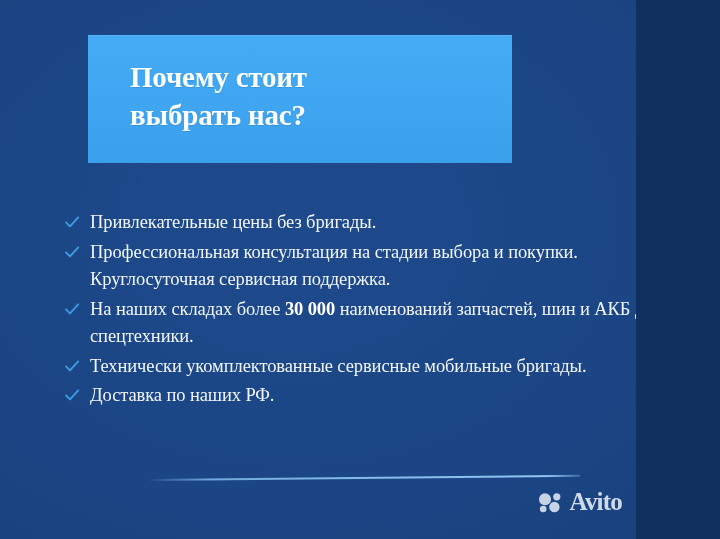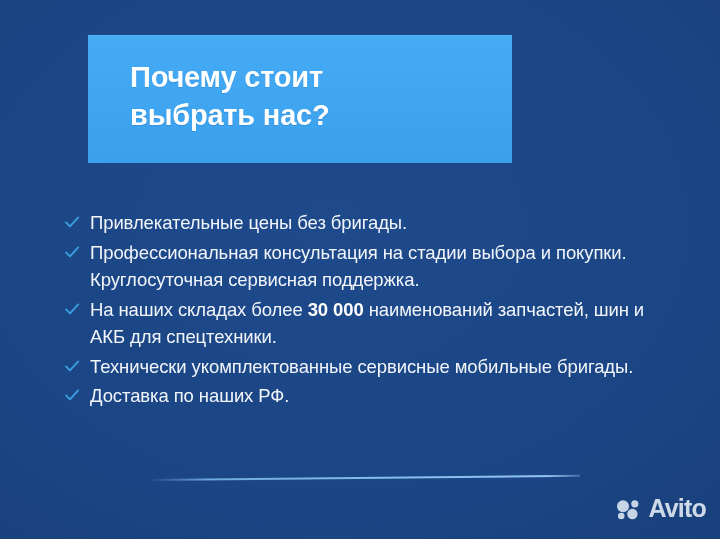--- a/index.html
+++ b/index.html
@@ -5,26 +5,27 @@
   html, body {
     margin: 0;
     padding: 0;
     background: #10305f;
   }
   body {
     font-family: "Liberation Sans", "DejaVu Sans", sans-serif;
   }
   #slide {
     position: relative;
-    width: 720px;
+    width: 636px;
     height: 539px;
     overflow: hidden;
     background: #1b4584;
     background-image:
       radial-gradient(ellipse 700px 520px at 46% 42%, #1e4a8c 0%, #1b4584 55%, #173d77 100%);
+    font-family: Liberation Serif, serif;
   }
 
   
   #title-block {
     position: absolute;
     left: 88px;
     top: 35px;
     width: 424px;
     height: 128px;
     background: #3fa7f2;
@@ -91,21 +92,21 @@
        rgba(150,204,246,0.95) 92%,
        rgba(150,204,246,0.30) 100%);
     transform: rotate(-0.55deg);
     transform-origin: left center;
   }
 
   
   #watermark {
     position: absolute;
     right: 14px;
-    bottom: 18px;
+    bottom: 25px;
     display: flex;
     align-items: center;
     gap: 6px;
     opacity: 0.88;
   }
   #avito-mark { display: block; }
   #avito-word {
     color: #e8eff8;
     font-size: 25px;
     font-weight: bold;

